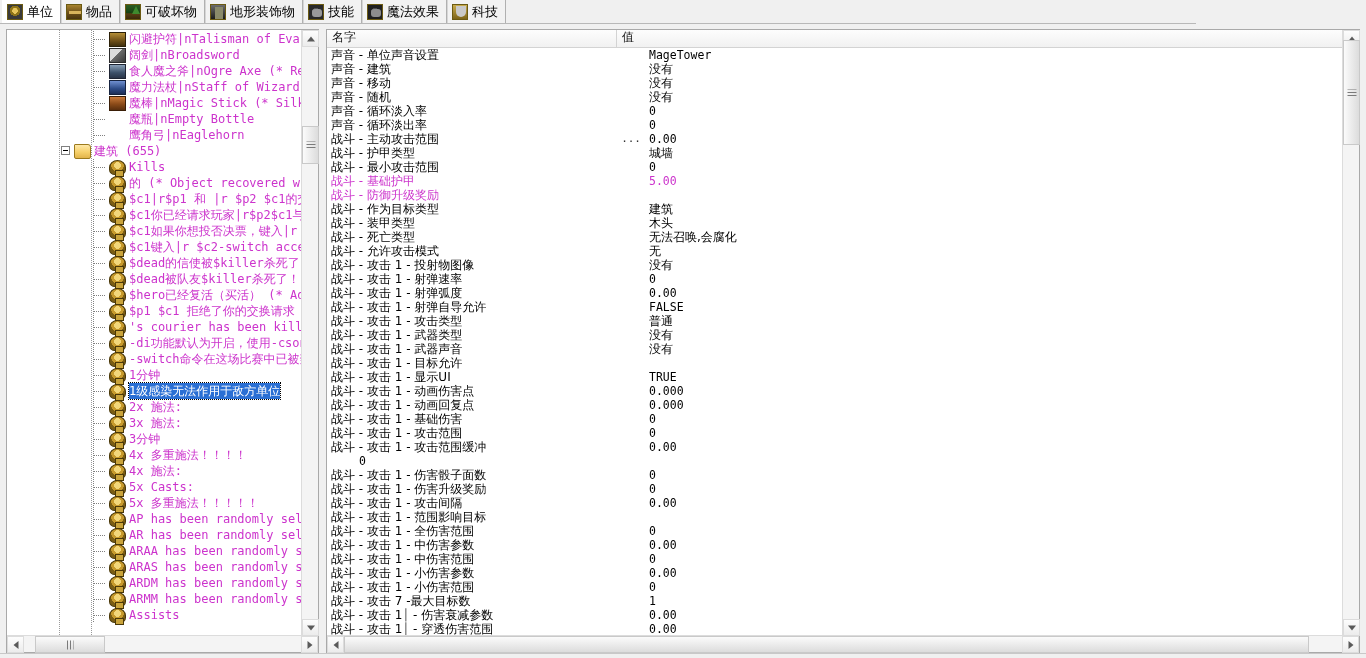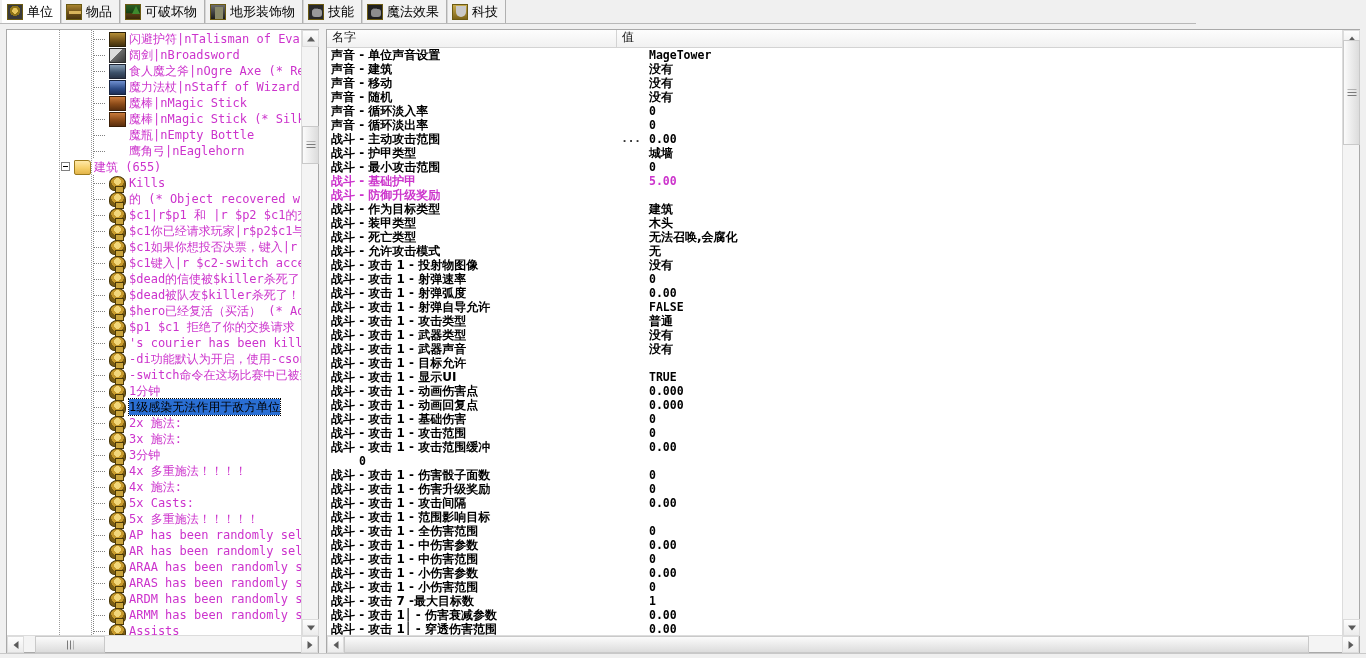--- a/index.html
+++ b/index.html
@@ -146,21 +146,21 @@
   .tr-expander .box {
     position: absolute; left: 2px; top: 3px; width: 9px; height: 9px;
     border: 1px solid #808080; background: #ffffff;
   }
   .tr-expander .box::before {
     content: ""; position: absolute; left: 1px; top: 3px; width: 5px; height: 1px; background: #000;
   }
   .tr-text { display: inline-block; vertical-align: top; }
   .tree-row.selected .tr-text {
     background: #2a6fd4;
-    color: #000000;
+    color: #ffffff;
     outline: 1px dotted #000;
   }
 
   
   .sb-vert {
     position: absolute; right: 0; top: 0;
     width: 17px; height: 606px;
     background: #f4f4f4;
     border-left: 1px solid #dcdcdc;
   }
@@ -241,21 +241,20 @@
     font-family: Liberation Mono, monospace;
   }
   .gh-name  { width: 290px; }
   .gh-value { width: 726px; border-right: none; }
 
   #grid-body {
     position: absolute; left: 0; top: 18px;
     width: 1016px; height: 588px;
     overflow: hidden;
     background: #ffffff;
-    font-weight: bold;
   }
   .grid-row {
     height: 14px; line-height: 14px;
     display: flex;
     white-space: nowrap;
   }
   .cell-name {
     width: 290px;
     font-size: 12px;
     font-family: "DejaVu Sans", "Liberation Sans", sans-serif;
@@ -329,21 +328,20 @@
 
   <div id="tree-pane">
     <div id="tree-scroll-area">
       <div id="tree-list">
           <div class="vline" style="left: 52px; top: 0px; height: 608px;"></div>
           <div class="vline" style="left: 84px; top: 0px; height: 608px;"></div>
           <div class="tree-row"><span class="tr-indent" style="width: 84px;"></span><span class="tr-dots"></span><span class="tr-icon ti-item"></span><span class="tr-text">闪避护符|nTalisman of Evasion (*</span></div>
           <div class="tree-row"><span class="tr-indent" style="width: 84px;"></span><span class="tr-dots"></span><span class="tr-icon ti-sword"></span><span class="tr-text">阔剑|nBroadsword</span></div>
           <div class="tree-row"><span class="tr-indent" style="width: 84px;"></span><span class="tr-dots"></span><span class="tr-icon ti-axe"></span><span class="tr-text">食人魔之斧|nOgre Axe (* Recovery</span></div>
           <div class="tree-row"><span class="tr-indent" style="width: 84px;"></span><span class="tr-dots"></span><span class="tr-icon ti-staff"></span><span class="tr-text">魔力法杖|nStaff of Wizardry (* Si</span></div>
-          <div class="tree-row"><span class="tr-indent" style="width: 84px;"></span><span class="tr-dots"></span><span class="tr-icon ti-magic"></span><span class="tr-text">魔棒|nMagic Stick</span></div>
           <div class="tree-row"><span class="tr-indent" style="width: 84px;"></span><span class="tr-dots"></span><span class="tr-icon ti-magic"></span><span class="tr-text">魔棒|nMagic Stick (* SilkObject (</span></div>
           <div class="tree-row"><span class="tr-indent" style="width: 84px;"></span><span class="tr-dots"></span><span class="tr-icon none"></span><span class="tr-text">魔瓶|nEmpty Bottle</span></div>
           <div class="tree-row"><span class="tr-indent" style="width: 84px;"></span><span class="tr-dots"></span><span class="tr-icon none"></span><span class="tr-text">鹰角弓|nEaglehorn</span></div>
           <div class="tree-row"><span class="tr-indent" style="width: 52px;"></span><span class="tr-expander"><span class="box"></span></span><span class="tr-icon ti-folder"></span><span class="tr-text">建筑 (655)</span></div>
           <div class="tree-row"><span class="tr-indent" style="width: 84px;"></span><span class="tr-dots"></span><span class="tr-icon ti-trig"></span><span class="tr-text">Kills</span></div>
           <div class="tree-row"><span class="tr-indent" style="width: 84px;"></span><span class="tr-dots"></span><span class="tr-icon ti-trig"></span><span class="tr-text">的 (* Object recovered with Silk</span></div>
           <div class="tree-row"><span class="tr-indent" style="width: 84px;"></span><span class="tr-dots"></span><span class="tr-icon ti-trig"></span><span class="tr-text">$c1|r$p1 和 |r $p2 $c1的交换已经完</span></div>
           <div class="tree-row"><span class="tr-indent" style="width: 84px;"></span><span class="tr-dots"></span><span class="tr-icon ti-trig"></span><span class="tr-text">$c1你已经请求玩家|r$p2$c1与交换位</span></div>
           <div class="tree-row"><span class="tr-indent" style="width: 84px;"></span><span class="tr-dots"></span><span class="tr-icon ti-trig"></span><span class="tr-text">$c1如果你想投否决票，键入|r $c2-n</span></div>
           <div class="tree-row"><span class="tr-indent" style="width: 84px;"></span><span class="tr-dots"></span><span class="tr-icon ti-trig"></span><span class="tr-text">$c1键入|r $c2-switch accept|r $c1</span></div>

